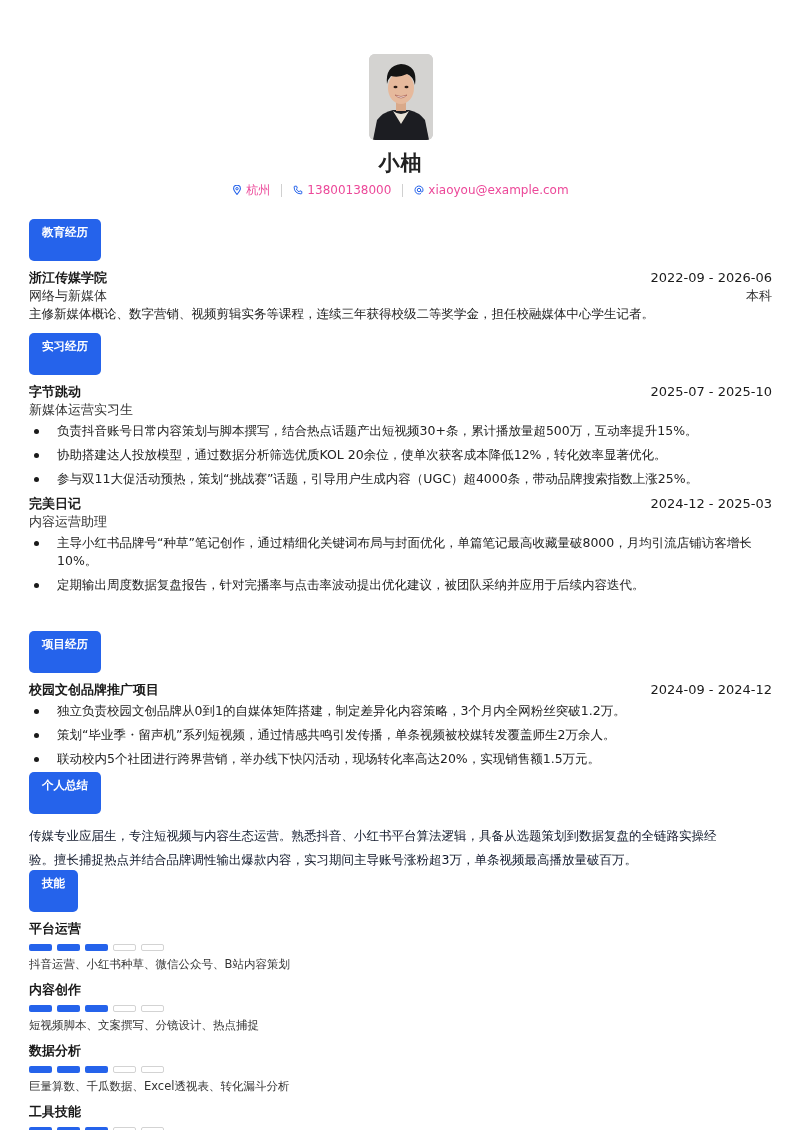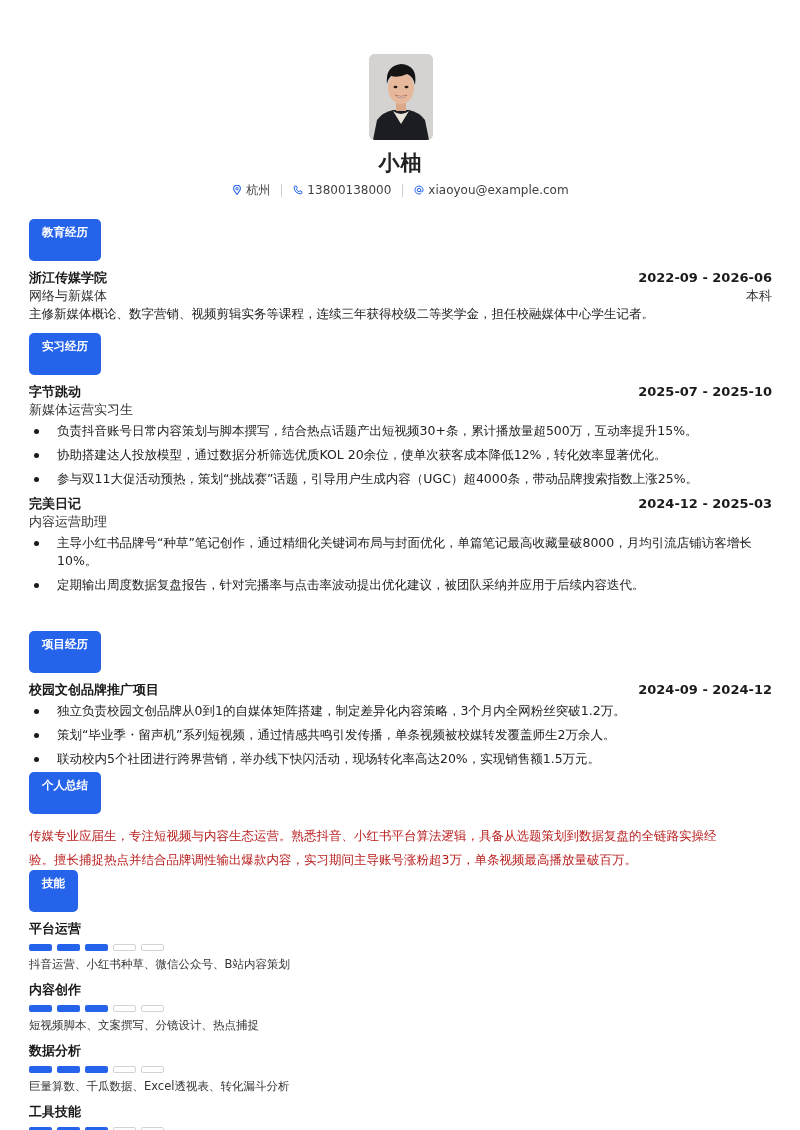--- a/index.html
+++ b/index.html
@@ -5,37 +5,37 @@
     * { box-sizing: border-box; margin: 0; padding: 0; }
     html, body { width: 800px; height: 1130px; background: #ffffff; overflow: hidden; }
     body { font-family: "DejaVu Sans", "Liberation Sans", sans-serif; color: #1f1f1f; font-size: 13px; }
     .page { position: relative; width: 800px; height: 1130px; padding: 0 28px 4px 29px; }
 
     
     .header { text-align: center; padding-top: 54px; }
     .photo { width: 64px; height: 86px; margin: 0 auto; border-radius: 6px; overflow: hidden; background: #cfcfcf; position: relative; }
     .photo svg { display: block; }
     .name { font-size: 21px; font-weight: bold; margin-top: 9px; letter-spacing: 1px; color: #222; line-height: 28px; }
-    .contacts { display: flex; justify-content: center; align-items: center; margin-top: 4px; font-size: 12px; color: #404040; line-height: 18px; }
+    .contacts { display: flex; justify-content: center; align-items: center; margin-top: 4px; font-size: 12px; color: #ec4899; line-height: 18px; }
     .contact { display: flex; align-items: center; gap: 4px; }
     .contact svg { width: 10px; height: 10px; }
     .sep { width: 1px; height: 13px; background: #d0d0d0; margin: 0 11px; }
 
     
     .pill { display: inline-block; background: #2563eb; color: #fff; font-size: 11.5px; font-weight: bold; padding: 0 13px; height: 42px; line-height: 26px; border-radius: 5px; }
     .section { position: absolute; left: 29px; right: 28px; }
     .entry-head { display: flex; justify-content: space-between; align-items: baseline; line-height: 18px; }
     .entry-title { font-weight: bold; font-size: 13px; color: #1a1a1a; }
-    .entry-date { font-weight: bold; font-size: 13px; color: #1a1a1a; }
+    .entry-date { font-weight: normal; font-size: 13px; color: #1a1a1a; }
     .entry-sub { display: flex; justify-content: space-between; line-height: 18px; font-size: 13px; color: #333; }
     .para { font-size: 12.5px; line-height: 18px; color: #222; }
     ul.bullets { list-style: none; }
     ul.bullets li { position: relative; padding-left: 28px; font-size: 12.5px; line-height: 18px; margin-bottom: 6px; color: #222; }
     ul.bullets li::before { content: ""; position: absolute; left: 5px; top: 7px; width: 5px; height: 5px; border-radius: 50%; background: #1a1a1a; }
-    .summary { font-size: 12.5px; line-height: 24px; color: #b91c1c; }
+    .summary { font-size: 12.5px; line-height: 24px; color: #0f172a; }
 
     .skill-name { font-weight: bold; font-size: 13px; line-height: 18px; color: #1a1a1a; }
     .bars { display: flex; gap: 5px; margin: 6px 0 5px; }
     .bar { width: 23px; height: 7px; border-radius: 2px; }
     .bar.on { background: #2563eb; }
     .bar.off { background: #fff; border: 1px solid #d3d3d3; }
     .skill-desc { font-size: 11.5px; line-height: 16px; color: #333; }
   </style>
 </head>
 <body>

